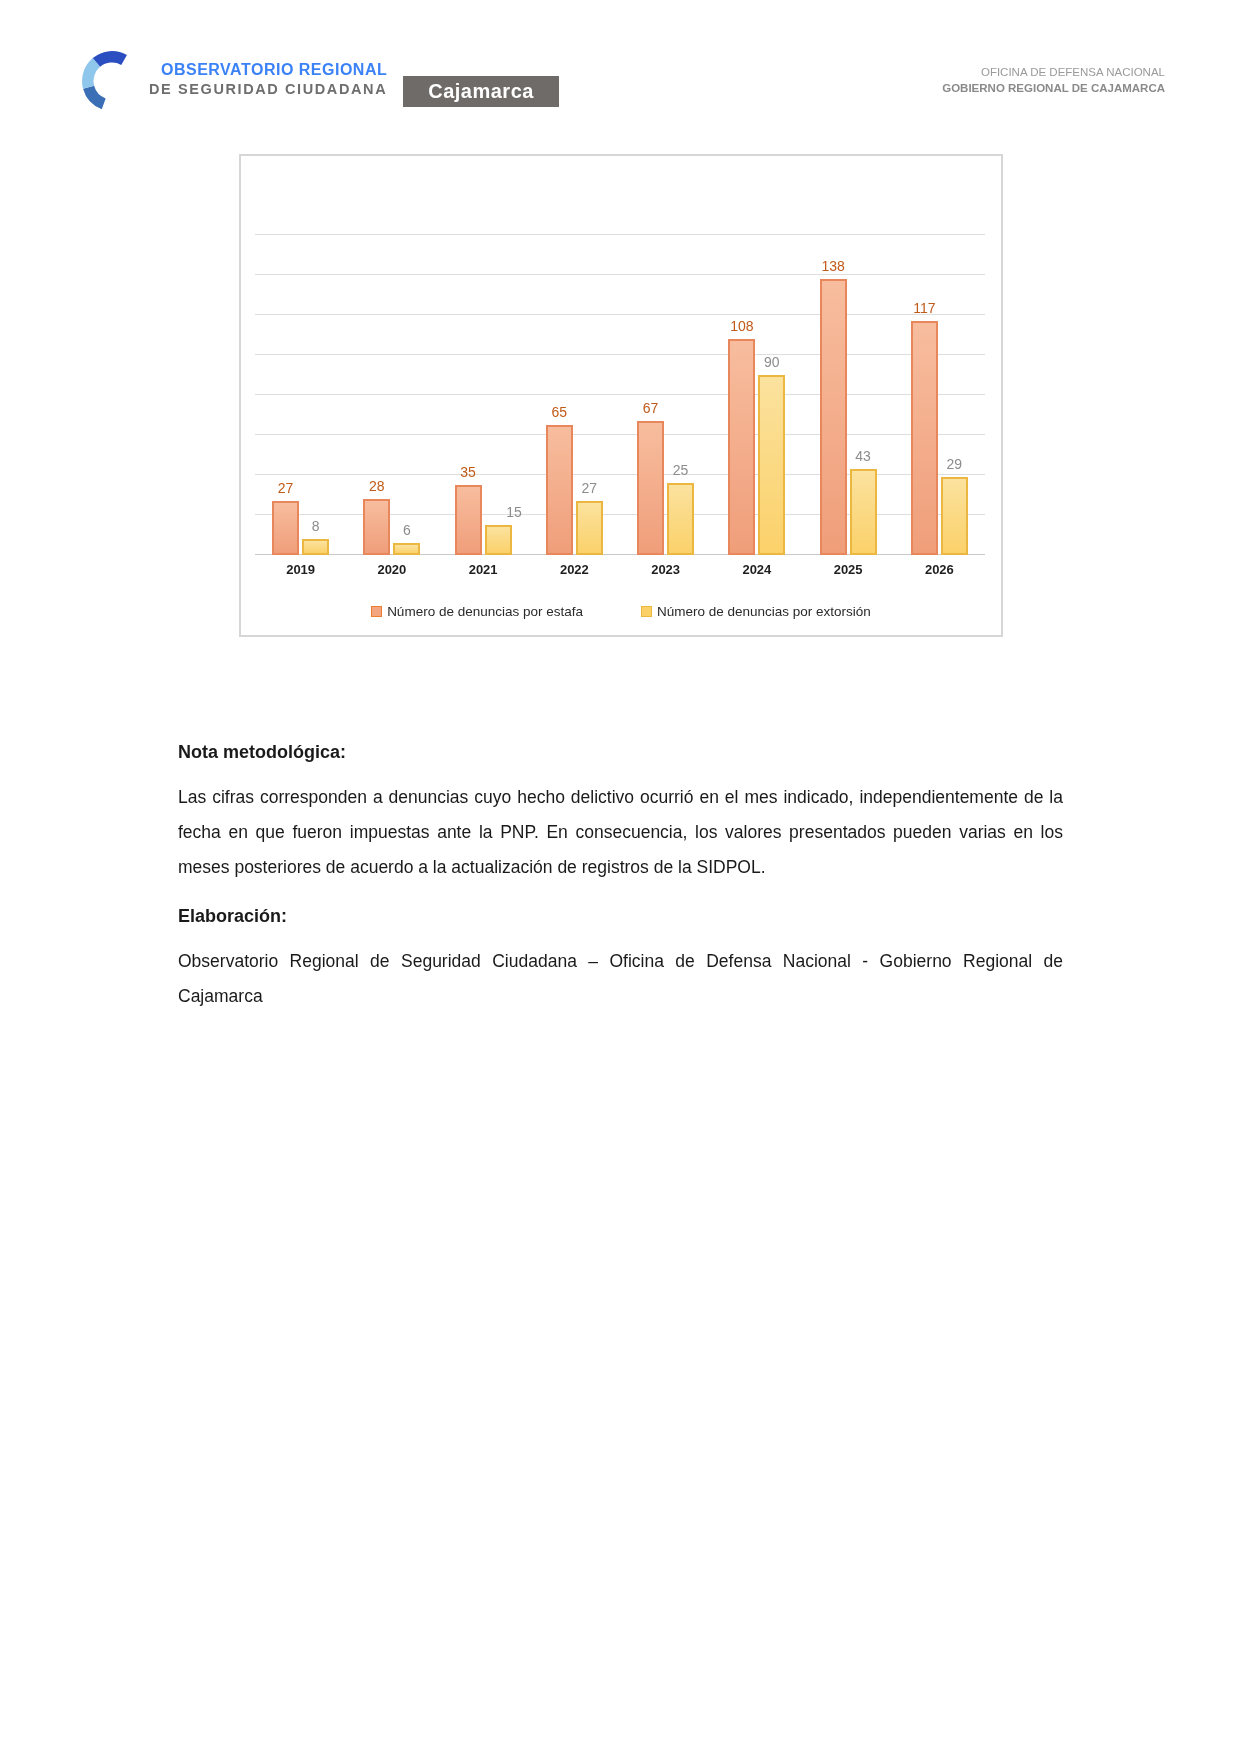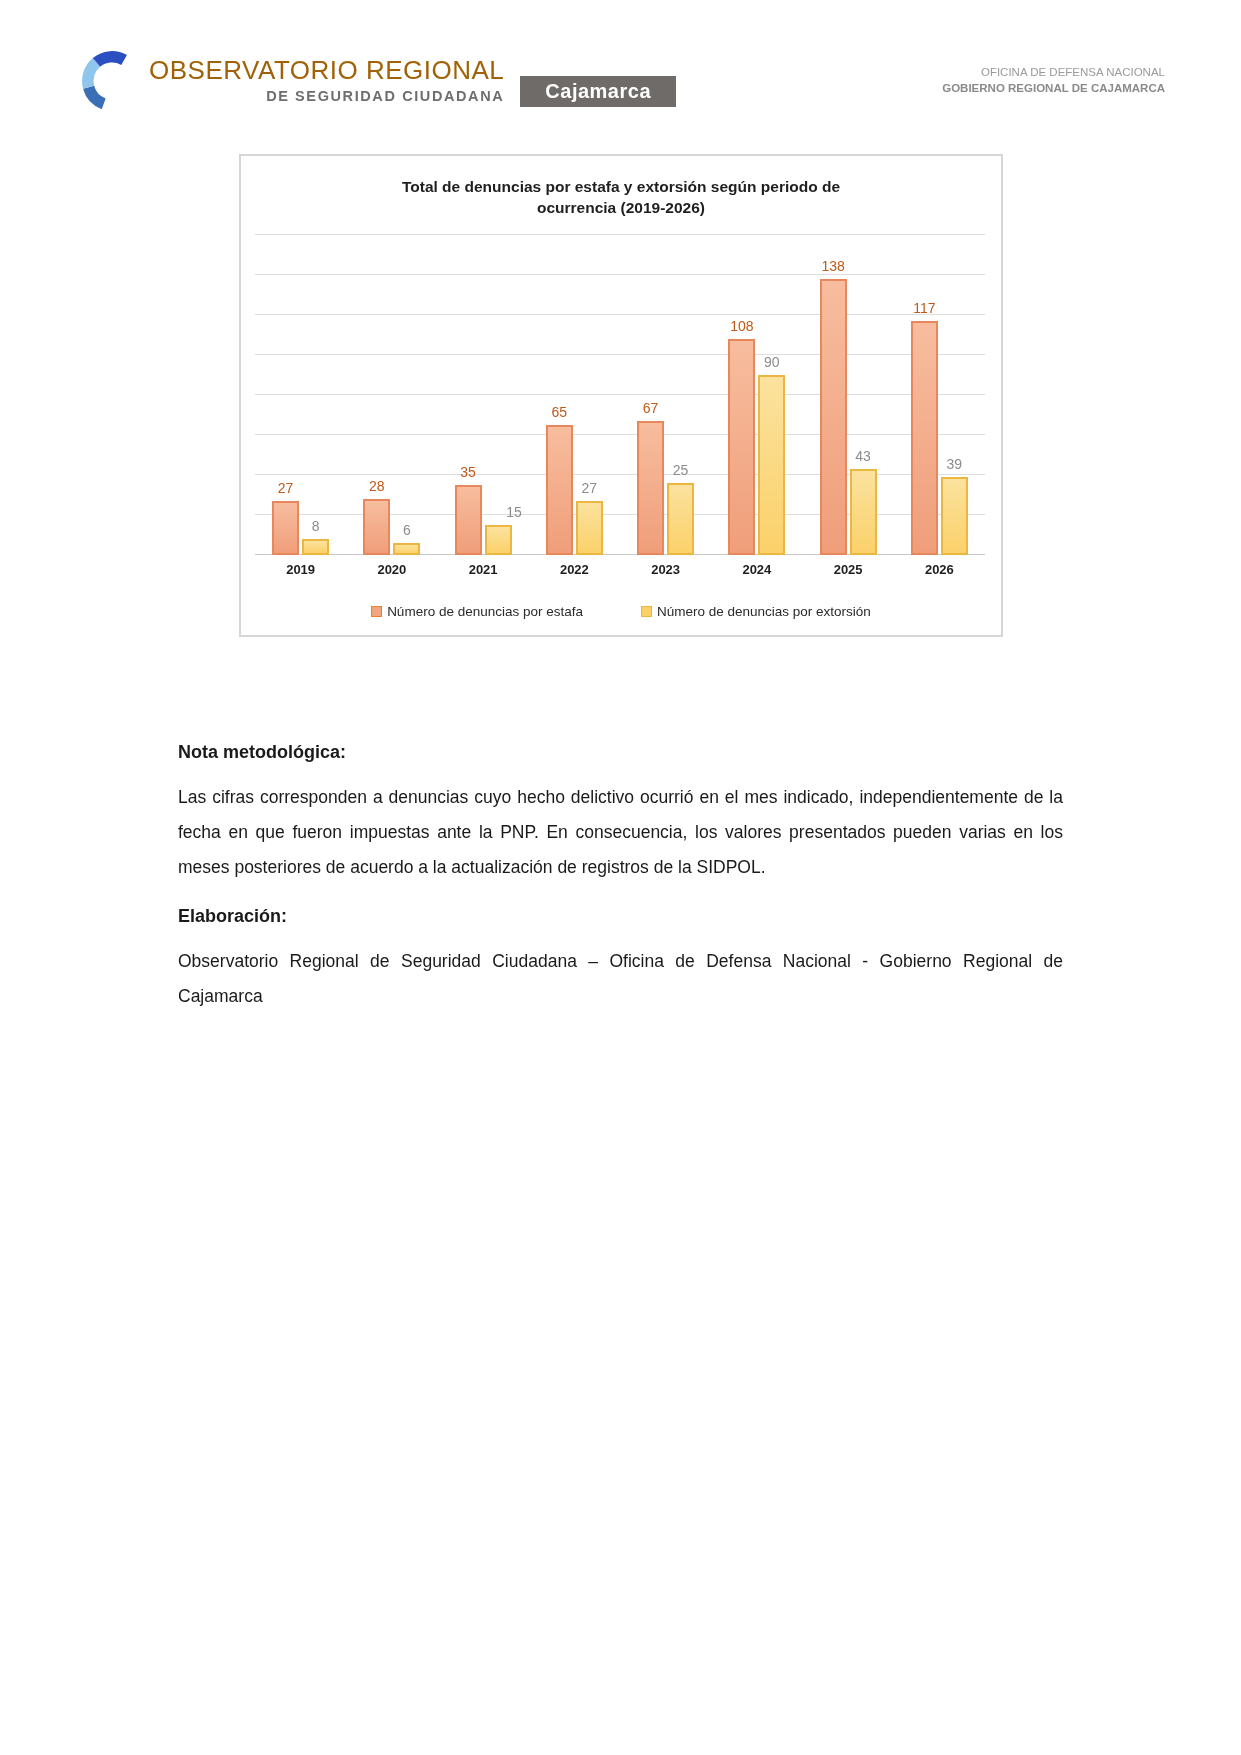--- a/index.html
+++ b/index.html
@@ -9,21 +9,21 @@
     position:relative; width:1241px; height:1755px;
     background:#ffffff; margin:0 auto; overflow:hidden;
   }
 
   
   .header { position:absolute; top:42px; left:75px; right:76px;
             display:flex; justify-content:space-between; align-items:flex-start; }
   .logo { display:flex; align-items:center; }
   .logo svg { width:74px; height:74px; flex:0 0 auto; }
   .logo-text { text-align:right; margin-left:0px; }
-  .logo-title { font-size:26px; font-weight:normal; color:#a16207; letter-spacing:0.5px; }
+  .logo-title { font-size:16px; font-weight:bold; color:#3b82f6; letter-spacing:0.5px; }
   .logo-subtitle { font-size:14.5px; font-weight:bold; color:#6E6E6E; letter-spacing:1.6px; margin-top:2px; }
   .logo-badge { margin-left:16px; margin-top:24px; background:#6F6B68; color:#ffffff;
                 font-weight:bold; font-size:20px; padding:4px 25px; letter-spacing:0.5px; }
   .header-right { text-align:right; margin-top:22px; line-height:16px; }
   .hr-line1 { font-size:11.5px; color:#9A9A9A; }
   .hr-line2 { font-size:11.5px; color:#8A8A8A; font-weight:bold; }
 
   
   .chart-box { position:absolute; left:239px; top:154px; width:764px; height:483px;
                border:2px solid #D6D6D6; background:#fff; }
@@ -77,21 +77,20 @@
       </div>
       <div class="logo-badge">Cajamarca</div>
     </div>
     <div class="header-right">
       <div class="hr-line1">OFICINA DE DEFENSA NACIONAL</div>
       <div class="hr-line2">GOBIERNO REGIONAL DE CAJAMARCA</div>
     </div>
   </div>
 
   <div class="chart-box">
-    <div class="chart-title">Total de denuncias por estafa y extorsión según periodo de ocurrencia (2019-2026)</div>
     <div class="plot-wrap">
       <div class="plot" id="plot">
           <div class="gridline" style="bottom: 12.5%;"></div>
           <div class="gridline" style="bottom: 25%;"></div>
           <div class="gridline" style="bottom: 37.5%;"></div>
           <div class="gridline" style="bottom: 50%;"></div>
           <div class="gridline" style="bottom: 62.5%;"></div>
           <div class="gridline" style="bottom: 75%;"></div>
           <div class="gridline" style="bottom: 87.5%;"></div>
           <div class="gridline" style="bottom: 100%;"></div>
@@ -166,21 +165,21 @@
                 <div class="bar-label" style="color: rgb(140, 140, 140); bottom: calc(26.875% + 5px);">43</div>
                 <div class="bar s1" style="height: 26.875%;"></div>
               </div>
             </div>
             <div class="group">
               <div class="barwrap">
                 <div class="bar-label" style="color: rgb(192, 90, 24); bottom: calc(73.125% + 5px);">117</div>
                 <div class="bar s0" style="height: 73.125%;"></div>
               </div>
               <div class="barwrap">
-                <div class="bar-label" style="color: rgb(140, 140, 140); bottom: calc(24.375% + 5px);">39</div>
+                <div class="bar-label" style="color: rgb(140, 140, 140); bottom: calc(24.375% + 5px);">29</div>
                 <div class="bar s1" style="height: 24.375%;"></div>
               </div>
             </div>
           </div>
         </div>
       <div class="xlabels" id="xlabels">
           <div>2019</div>
           <div>2020</div>
           <div>2021</div>
           <div>2022</div>

